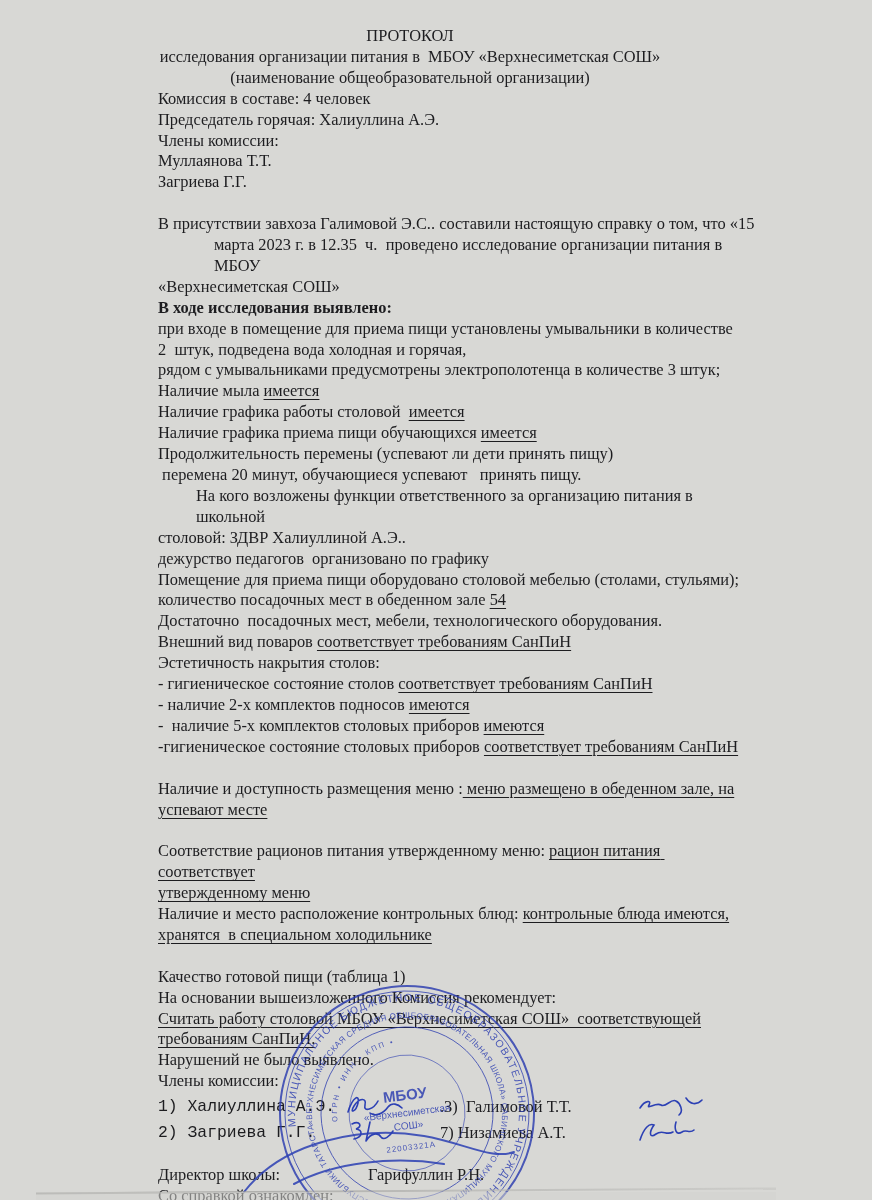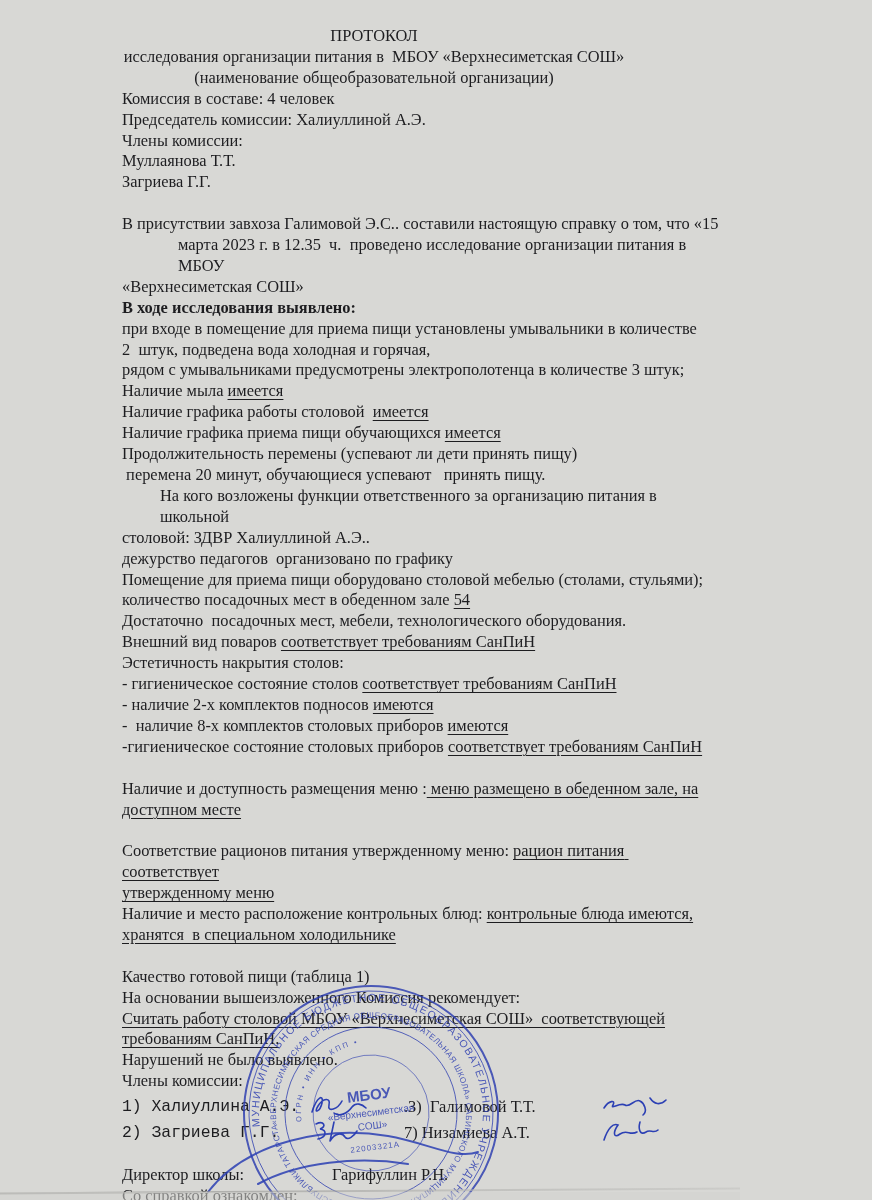--- a/index.html
+++ b/index.html
@@ -4,20 +4,21 @@
 <style>
   html,body{margin:0;padding:0;background:#d8d8d5;}
   .page{
     position:relative;
     width:740px;height:1200px;
     background:linear-gradient(180deg,#fcfcfa 0%,#fbfaf8 80%,#f4f3ef 97%,#ececе8 100%);
     font-family:"Liberation Serif","DejaVu Serif",serif;
     font-size:16.4px;line-height:20.9px;color:#1d1d20;
     overflow:hidden;box-sizing:border-box;
     padding:26px 16px 0 122px;
+    margin-left:36px;
   }
   .line{white-space:pre-wrap;min-height:20.9px;}
   .blank{height:20.9px;}
   .title-block{margin-left:-122px;margin-right:-24px;text-align:center;}
   .bold{font-weight:bold;}
   .u{text-decoration:underline;text-underline-offset:3px;text-decoration-thickness:1px;}
   .ind56{padding-left:56px;}
   .ind38{padding-left:38px;}
   .sigrow{display:flex;align-items:flex-end;}
   .sn1{display:inline-block;width:186px;white-space:pre-wrap;font-family:Liberation Mono, monospace;}
@@ -35,21 +36,21 @@
 
 <div class="page">
 
   <div class="title-block">
     <div class="line">ПРОТОКОЛ</div>
     <div class="line">исследования организации питания в  МБОУ «Верхнесиметская СОШ»</div>
     <div class="line">(наименование общеобразовательной организации)</div>
   </div>
 
   <div class="line">Комиссия в составе: 4 человек</div>
-  <div class="line">Председатель комиссии: Халиуллиной А.Э.</div>
+  <div class="line">Председатель горячая: Халиуллина А.Э.</div>
   <div class="line">Члены комиссии:</div>
   <div class="line">Муллаянова Т.Т.</div>
   <div class="line">Загриева Г.Г.</div>
 
   <div class="blank"></div>
 
   <div class="line">В присутствии завхоза Галимовой Э.С.. составили настоящую справку о том, что «15</div>
   <div class="line ind56">марта 2023 г. в 12.35  ч.  проведено исследование организации питания в МБОУ</div>
   <div class="line">«Верхнесиметская СОШ»</div>
 
@@ -69,27 +70,27 @@
   <div class="line">столовой: ЗДВР Халиуллиной А.Э..</div>
 
   <div class="line">дежурство педагогов  организовано по графику</div>
   <div class="line">Помещение для приема пищи оборудовано столовой мебелью (столами, стульями);</div>
   <div class="line"><span>количество посадочных мест в обеденном зале </span><span class="u">54</span></div>
   <div class="line">Достаточно  посадочных мест, мебели, технологического оборудования.</div>
   <div class="line"><span>Внешний вид поваров </span><span class="u">соответствует требованиям СанПиН</span></div>
   <div class="line">Эстетичность накрытия столов:</div>
   <div class="line"><span>- гигиеническое состояние столов </span><span class="u">соответствует требованиям СанПиН</span></div>
   <div class="line"><span>- наличие 2-х комплектов подносов </span><span class="u">имеются</span></div>
-  <div class="line"><span>-  наличие 8-х комплектов столовых приборов </span><span class="u">имеются</span></div>
+  <div class="line"><span>-  наличие 5-х комплектов столовых приборов </span><span class="u">имеются</span></div>
   <div class="line"><span>-гигиеническое состояние столовых приборов </span><span class="u">соответствует требованиям СанПиН</span></div>
 
   <div class="blank"></div>
 
   <div class="line"><span>Наличие и доступность размещения меню :</span><span class="u"> меню размещено в обеденном зале, на</span></div>
-  <div class="line"><span class="u">доступном месте</span></div>
+  <div class="line"><span class="u">успевают месте</span></div>
 
   <div class="blank"></div>
 
   <div class="line"><span>Соответствие рационов питания утвержденному меню: </span><span class="u">рацион питания соответствует</span></div>
   <div class="line"><span class="u">утвержденному меню</span></div>
   <div class="line"><span>Наличие и место расположение контрольных блюд: </span><span class="u">контрольные блюда имеются,</span></div>
   <div class="line"><span class="u">хранятся  в специальном холодильнике</span></div>
 
   <div class="blank"></div>
 

